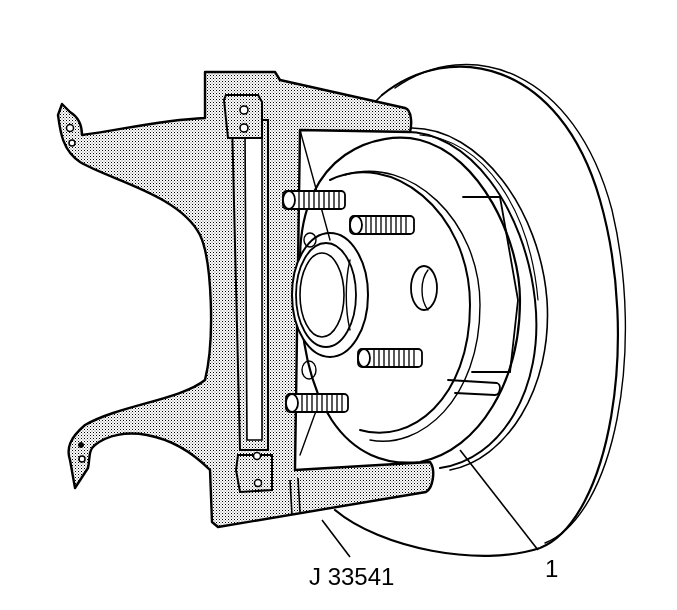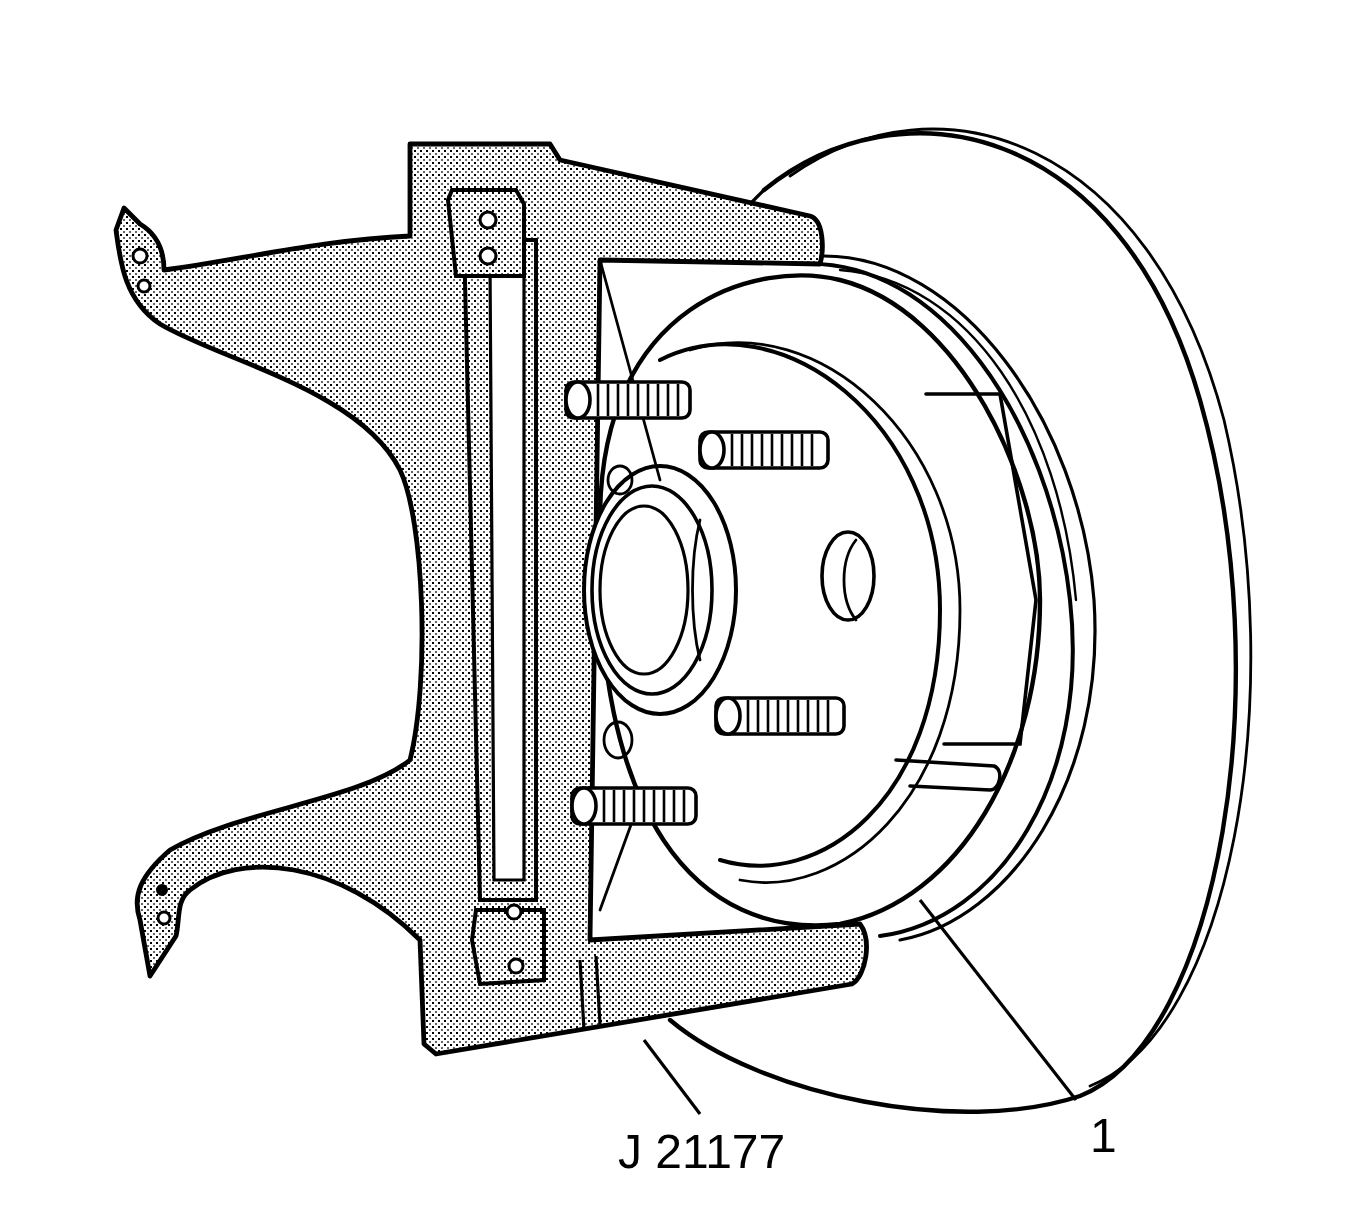--- a/index.html
+++ b/index.html
@@ -119,15 +119,15 @@
         <path d="M 16 -8 v16 M 21 -8 v16 M 26 -8 v16 M 31 -8 v16 M 36 -8 v16 M 41 -8 v16 M 46 -8 v16 M 51 -8 v16 M 56 -8 v16" stroke-width="1.3" fill="none"></path>
       </g>
     </g>
 
     <g stroke="#000" stroke-width="1.6" fill="none">
       <line x1="322" y1="520" x2="350" y2="557"></line>
       <line x1="460" y1="450" x2="538" y2="550"></line>
     </g>
   </svg>
 
-  <div class="callout-label" id="label-tool">J 21177</div>
+  <div class="callout-label" id="label-tool">J 33541</div>
   <div class="callout-label" id="label-part">1</div>
 </div>
 
 </body></html>

